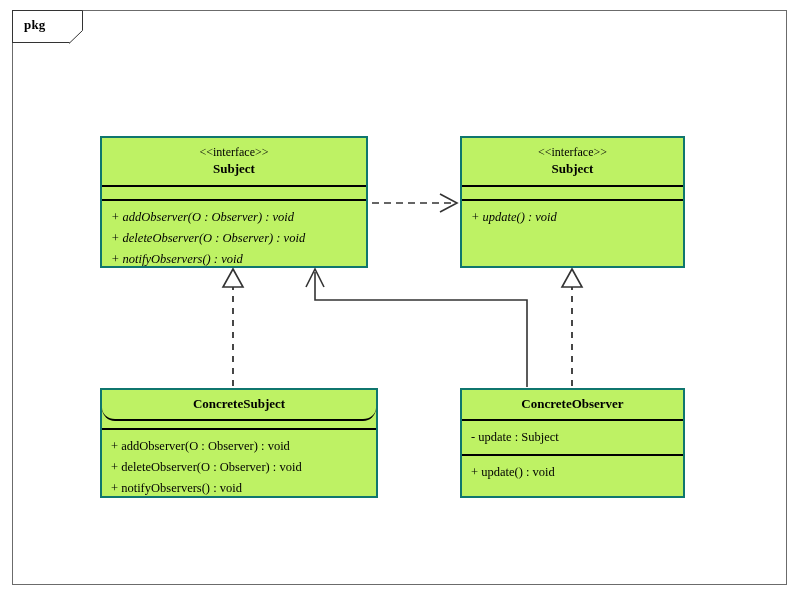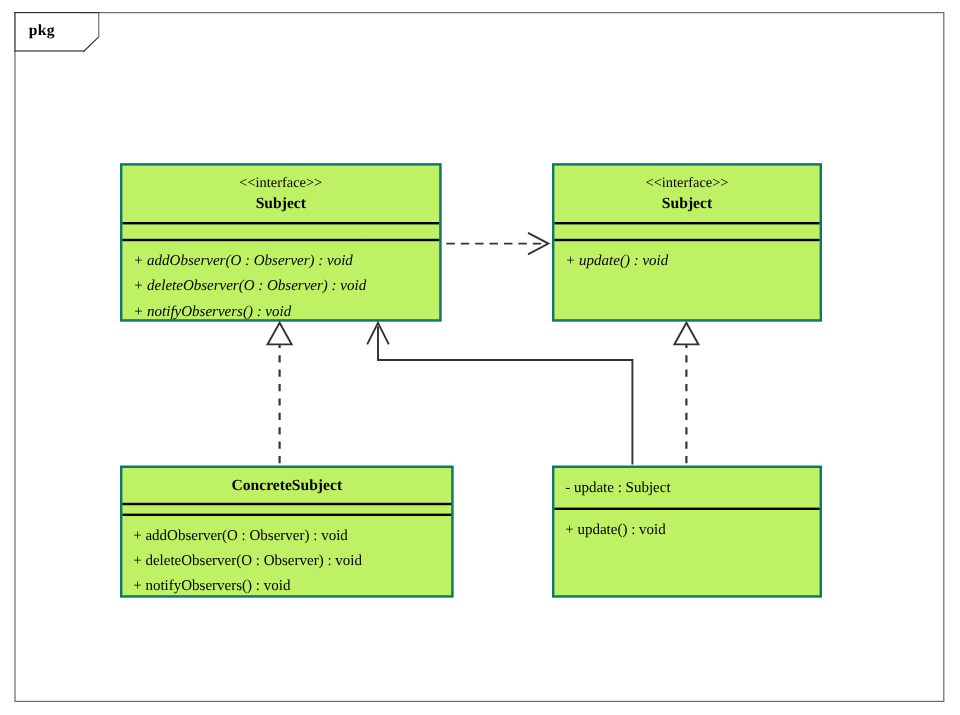--- a/index.html
+++ b/index.html
@@ -144,32 +144,35 @@
       <div class="uml-stereotype">&lt;&lt;interface&gt;&gt;</div>
       <div class="uml-name">Subject</div>
     </div>
     <div class="uml-compartment bordered uml-spacer"></div>
     <div class="uml-compartment">
       <div class="uml-member abstract">+ update() : void</div>
     </div>
   </div>
 
   <div class="uml-class" style="left:100px; top:388px; width:278px; height:110px;">
-    <div class="uml-head" style="padding:5px 4px 6px 4px;">
+    <div class="uml-head" style="padding:5px 4px 6px 4px;border-radius:13px;">
       <div class="uml-name">ConcreteSubject</div>
     </div>
     <div class="uml-compartment bordered" style="height:9px; padding:0;"></div>
     <div class="uml-compartment">
       <div class="uml-member">+ addObserver(O : Observer) : void</div>
       <div class="uml-member">+ deleteObserver(O : Observer) : void</div>
       <div class="uml-member">+ notifyObservers() : void</div>
     </div>
   </div>
 
   <div class="uml-class" style="left:460px; top:388px; width:225px; height:110px;">
+    <div class="uml-head" style="padding:5px 4px 6px 4px;">
+      <div class="uml-name">ConcreteObserver</div>
+    </div>
     <div class="uml-compartment bordered">
       <div class="uml-member">- update : Subject</div>
     </div>
     <div class="uml-compartment">
       <div class="uml-member">+ update() : void</div>
     </div>
   </div>
 
   <svg class="connectors" viewBox="0 0 800 596">
 

